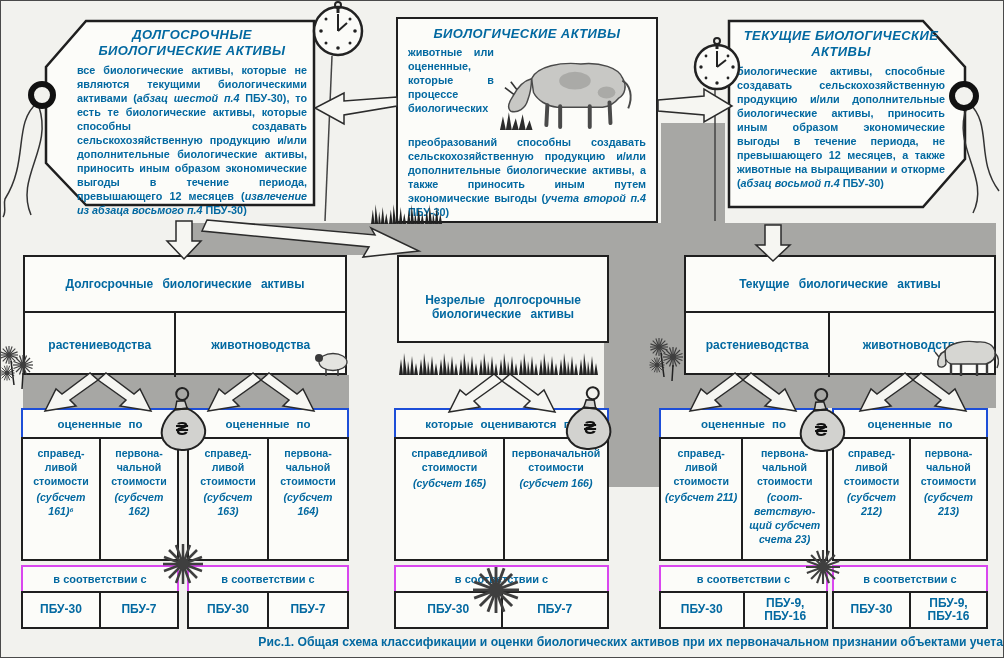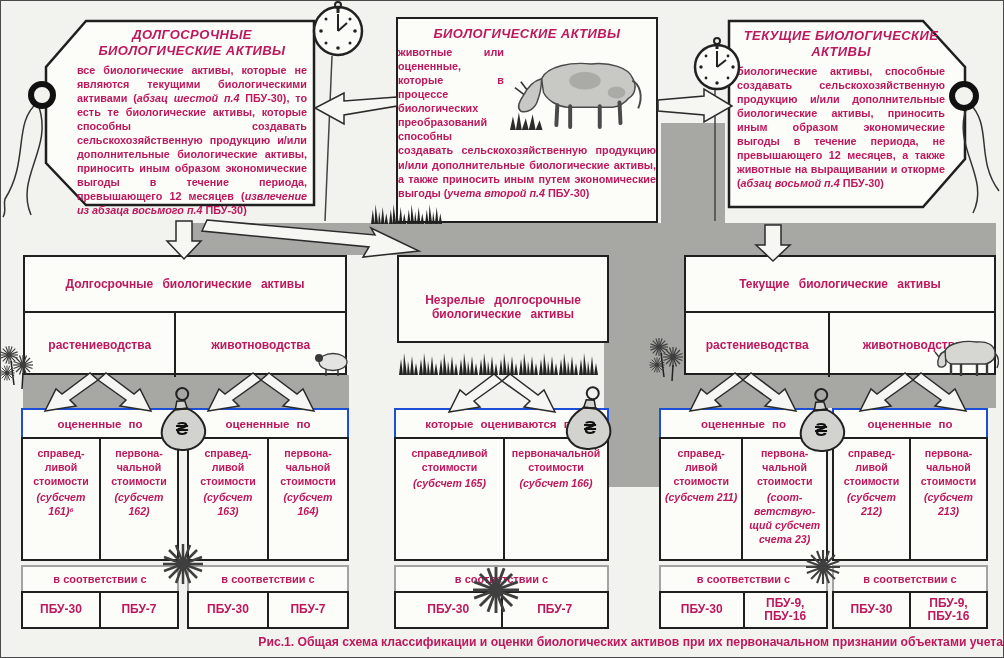--- a/index.html
+++ b/index.html
@@ -1,19 +1,19 @@
 <!DOCTYPE html>
 <html lang="ru"><head>
 <meta charset="utf-8">
 <style>
   html,body{margin:0;padding:0;background:#888;}
   #canvas{
     position:relative;width:1004px;height:658px;margin:0 auto;
     background:#f2f2ee;overflow:hidden;border:1px solid #4a4a4a;box-sizing:border-box;
-    font-family:"Liberation Sans", sans-serif;color:#be185d;
+    font-family:"Liberation Sans", sans-serif;color:#0369a1;
   }
   .abs{position:absolute;box-sizing:border-box;}
   
   .gray{background:#a7a7a4;}
   
   .box{background:#fcfcf9;border:2px solid #1f1f1f;}
   .tag-content{position:absolute;inset:0;}
   .tag-title{font-style:italic;font-weight:800;font-size:13px;line-height:1.25;text-align:center;letter-spacing:.4px;}
   .tag-body{font-weight:600;font-size:10.8px;line-height:1.3;text-align:justify;margin-top:3px;}
   .seg-b{font-weight:800;}
@@ -21,21 +21,21 @@
   .mid-title{font-weight:700;font-size:12px;word-spacing:6px;text-align:center;display:flex;align-items:center;justify-content:center;}
   .mid-cells{display:flex;height:64px;border-top:2px solid #1f1f1f;}
   .mid-cell{font-weight:700;font-size:12px;display:flex;align-items:center;justify-content:center;}
   
   .group{position:absolute;}
   .g-header{background:#fcfcf9;border:2px solid #1d4ed8;height:27px;display:flex;align-items:center;justify-content:center;font-weight:700;font-size:11.5px;word-spacing:4px;}
   .g-cells{display:flex;height:124px;margin-top:-2px;}
   .g-cell{background:#fcfcf9;border:2px solid #1f1f1f;flex:1;padding:8px 3px 2px;text-align:center;font-weight:700;font-size:10.6px;line-height:1.32;}
   .g-cell + .g-cell{margin-left:-2px;}
   .g-cell .sub{display:block;margin-top:2px;font-style:italic;font-weight:800;}
-  .g-acc{background:#fcfcf9;border:2px solid #a3a3a3;height:24px;margin-top:4px;display:flex;align-items:center;justify-content:center;font-weight:700;font-size:11px;}
+  .g-acc{background:#fcfcf9;border:2px solid #d946ef;height:24px;margin-top:4px;display:flex;align-items:center;justify-content:center;font-weight:700;font-size:11px;}
   .g-stds{display:flex;height:38px;margin-top:-2px;}
   .g-std{background:#fcfcf9;border:2px solid #1f1f1f;flex:1;display:flex;align-items:center;justify-content:center;font-weight:700;font-size:12px;text-align:center;line-height:1.1;}
   .g-std + .g-std{margin-left:-2px;}
   .caption{position:absolute;left:0;top:634px;width:100%;text-align:right;font-weight:700;font-size:12.2px;}
   svg{display:block;}
   #deco{position:absolute;inset:0;pointer-events:none;}
   .cow-float{float:right;width:148px;height:84px;margin:6px 0 0 4px;}
 </style>
 </head>
 <body>
@@ -52,21 +52,21 @@
   <div class="abs" style="left:30px;top:18px;width:285px;height:188px;">
     <svg width="285" height="188" viewBox="0 0 285 188" style="position:absolute;inset:0;">
       <polygon points="55,2 283,2 283,186 55,186 15,144 15,48" fill="#fcfcf9" stroke="#1f1f1f" stroke-width="2.5"></polygon>
     </svg>
     <div class="tag-content" style="padding:8px 9px 4px 46px;">
       <div class="tag-title">ДОЛГОСРОЧНЫЕ БИОЛОГИЧЕСКИЕ АКТИВЫ</div>
       <div class="tag-body"><span>все биологические активы, которые не являются текущими биологическими активами (</span><span class="seg-i">абзац шестой п.4</span><span> </span><span class="seg-b">ПБУ-30</span><span>), то есть те биологические активы, которые способны создавать сельскохозяйственную продукцию и/или дополнительные биологические активы, приносить иным образом экономические выгоды в течение периода, превышающего 12 месяцев (</span><span class="seg-i">извлечение из абзаца восьмого п.4</span><span> </span><span class="seg-b">ПБУ-30</span><span>)</span></div>
     </div>
   </div>
 
-  <div class="abs box" style="left:395px;top:16px;width:262px;height:206px;padding:7px 0 2px;">
+  <div class="abs box" style="left:395px;top:16px;width:262px;height:206px;padding:7px 10px 2px;">
     <div class="tag-title">БИОЛОГИЧЕСКИЕ АКТИВЫ</div>
     <div class="tag-body">
       <svg class="cow-float" viewBox="0 0 150 85">
         <g stroke="#4a4a4a" stroke-width="1.5" fill="#c8c8c5">
           <path d="M34,28 C40,15 64,11 84,13 C104,11 122,17 126,27 C131,35 129,44 122,48 C118,53 112,56 106,57 L60,57 C50,56 40,50 36,42 Z"></path>
           <path d="M34,28 C26,30 19,38 15,46 C11,52 9,58 13,61 C20,63 28,58 30,50 C33,42 34,36 34,28 Z"></path>
           <ellipse cx="78" cy="30" rx="16" ry="9" fill="#aaaaa7" stroke="none"></ellipse>
           <ellipse cx="110" cy="42" rx="9" ry="6" fill="#aaaaa7" stroke="none"></ellipse>
         </g>
         <g stroke="#4a4a4a" stroke-width="4" stroke-linecap="round">

